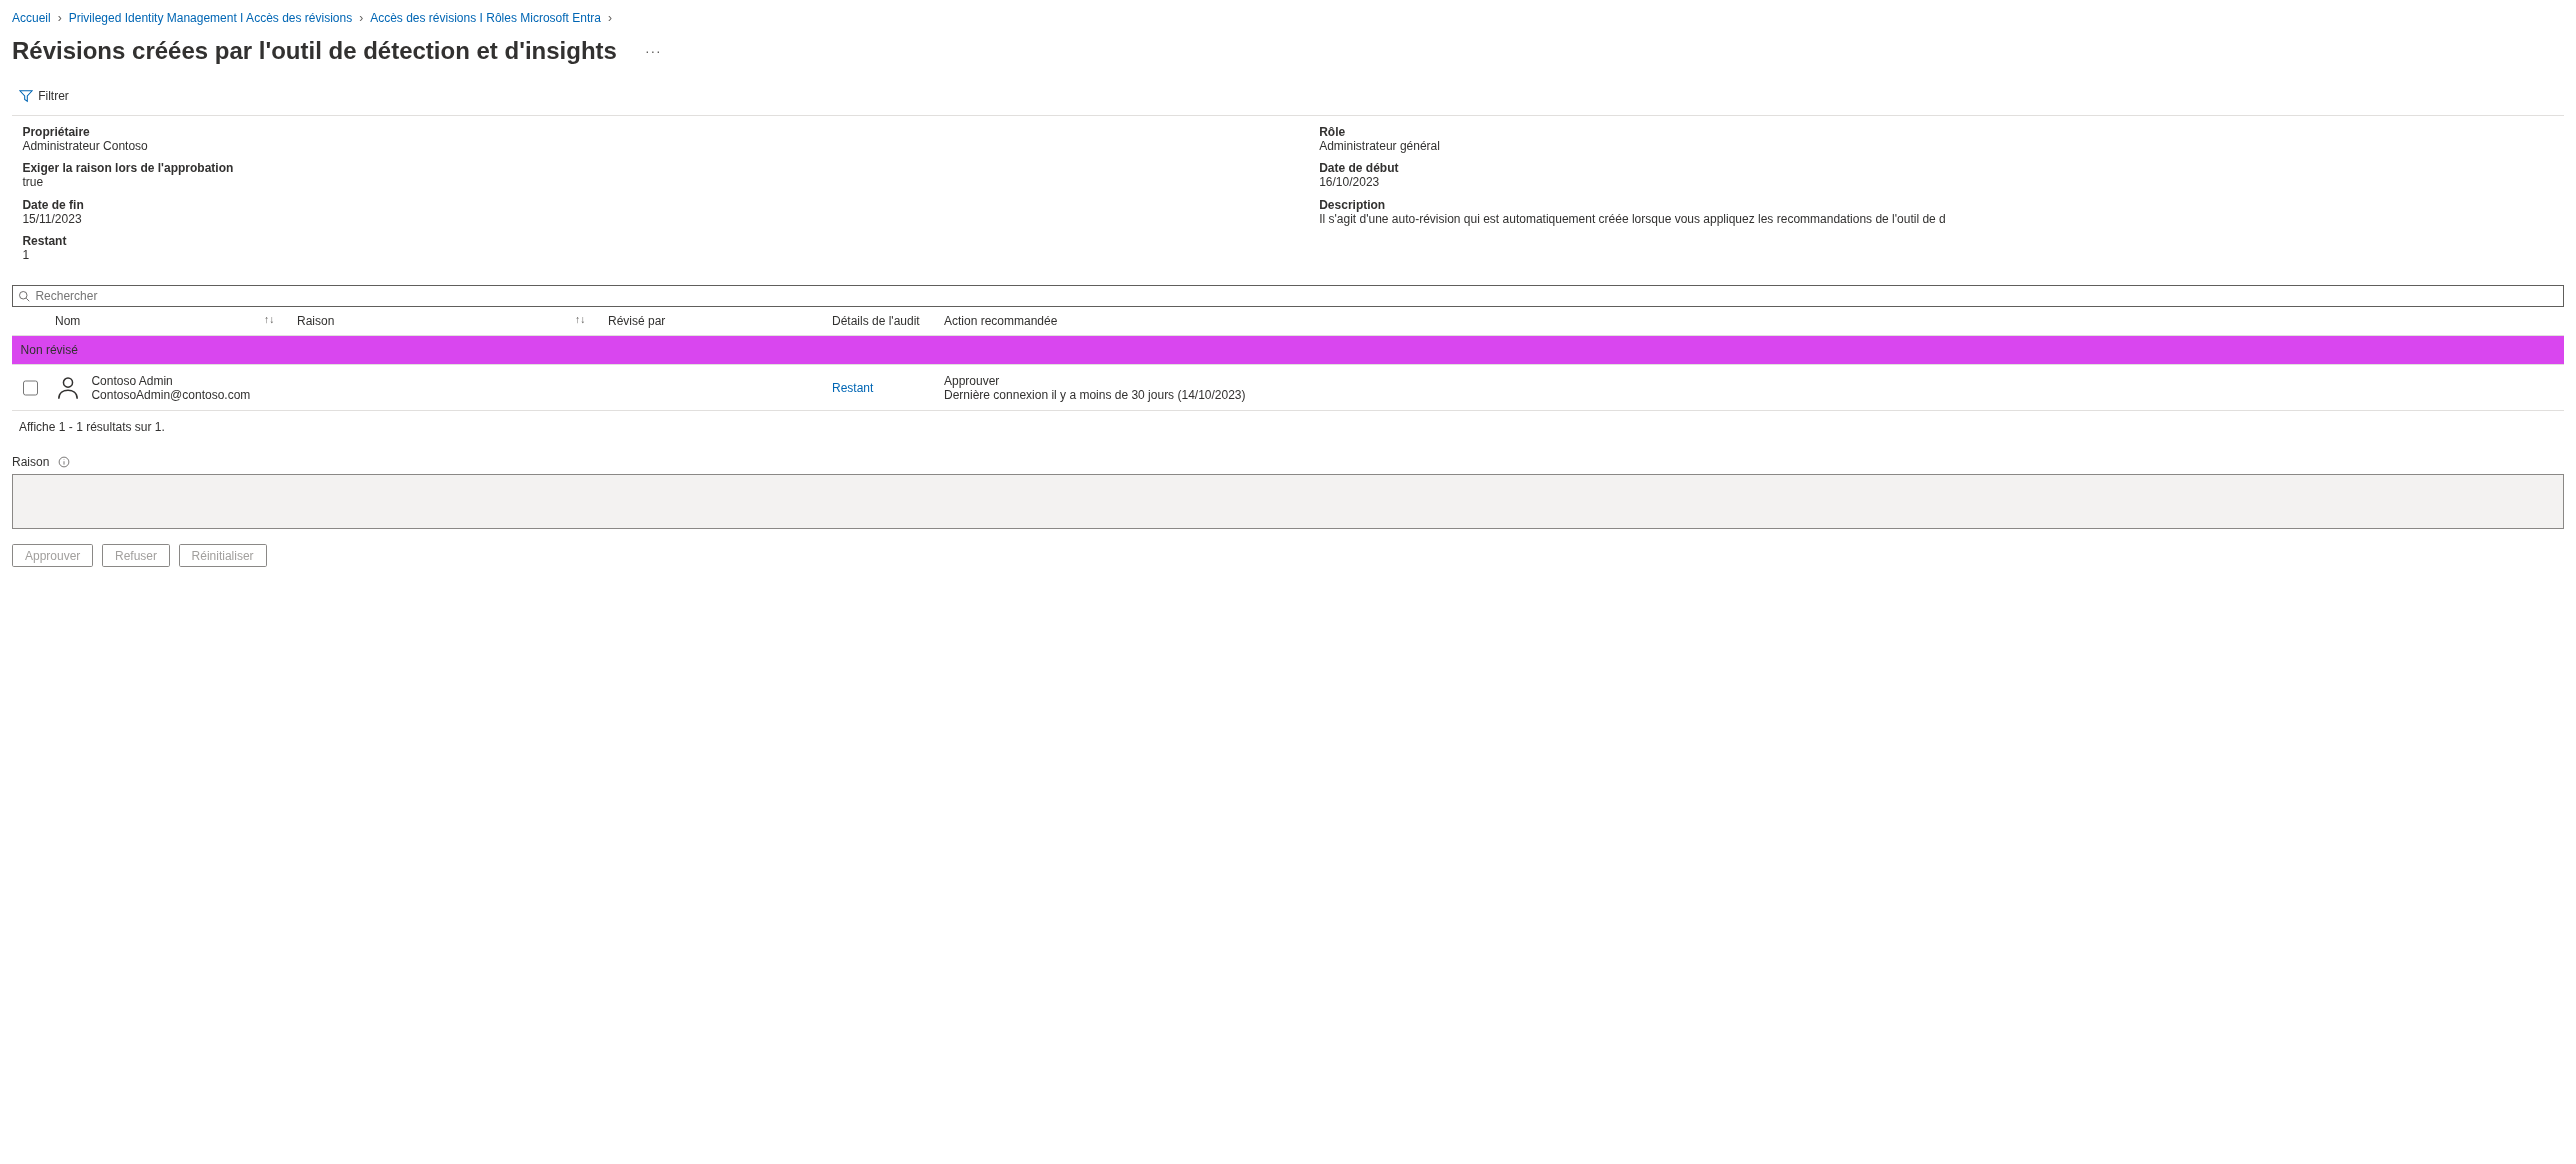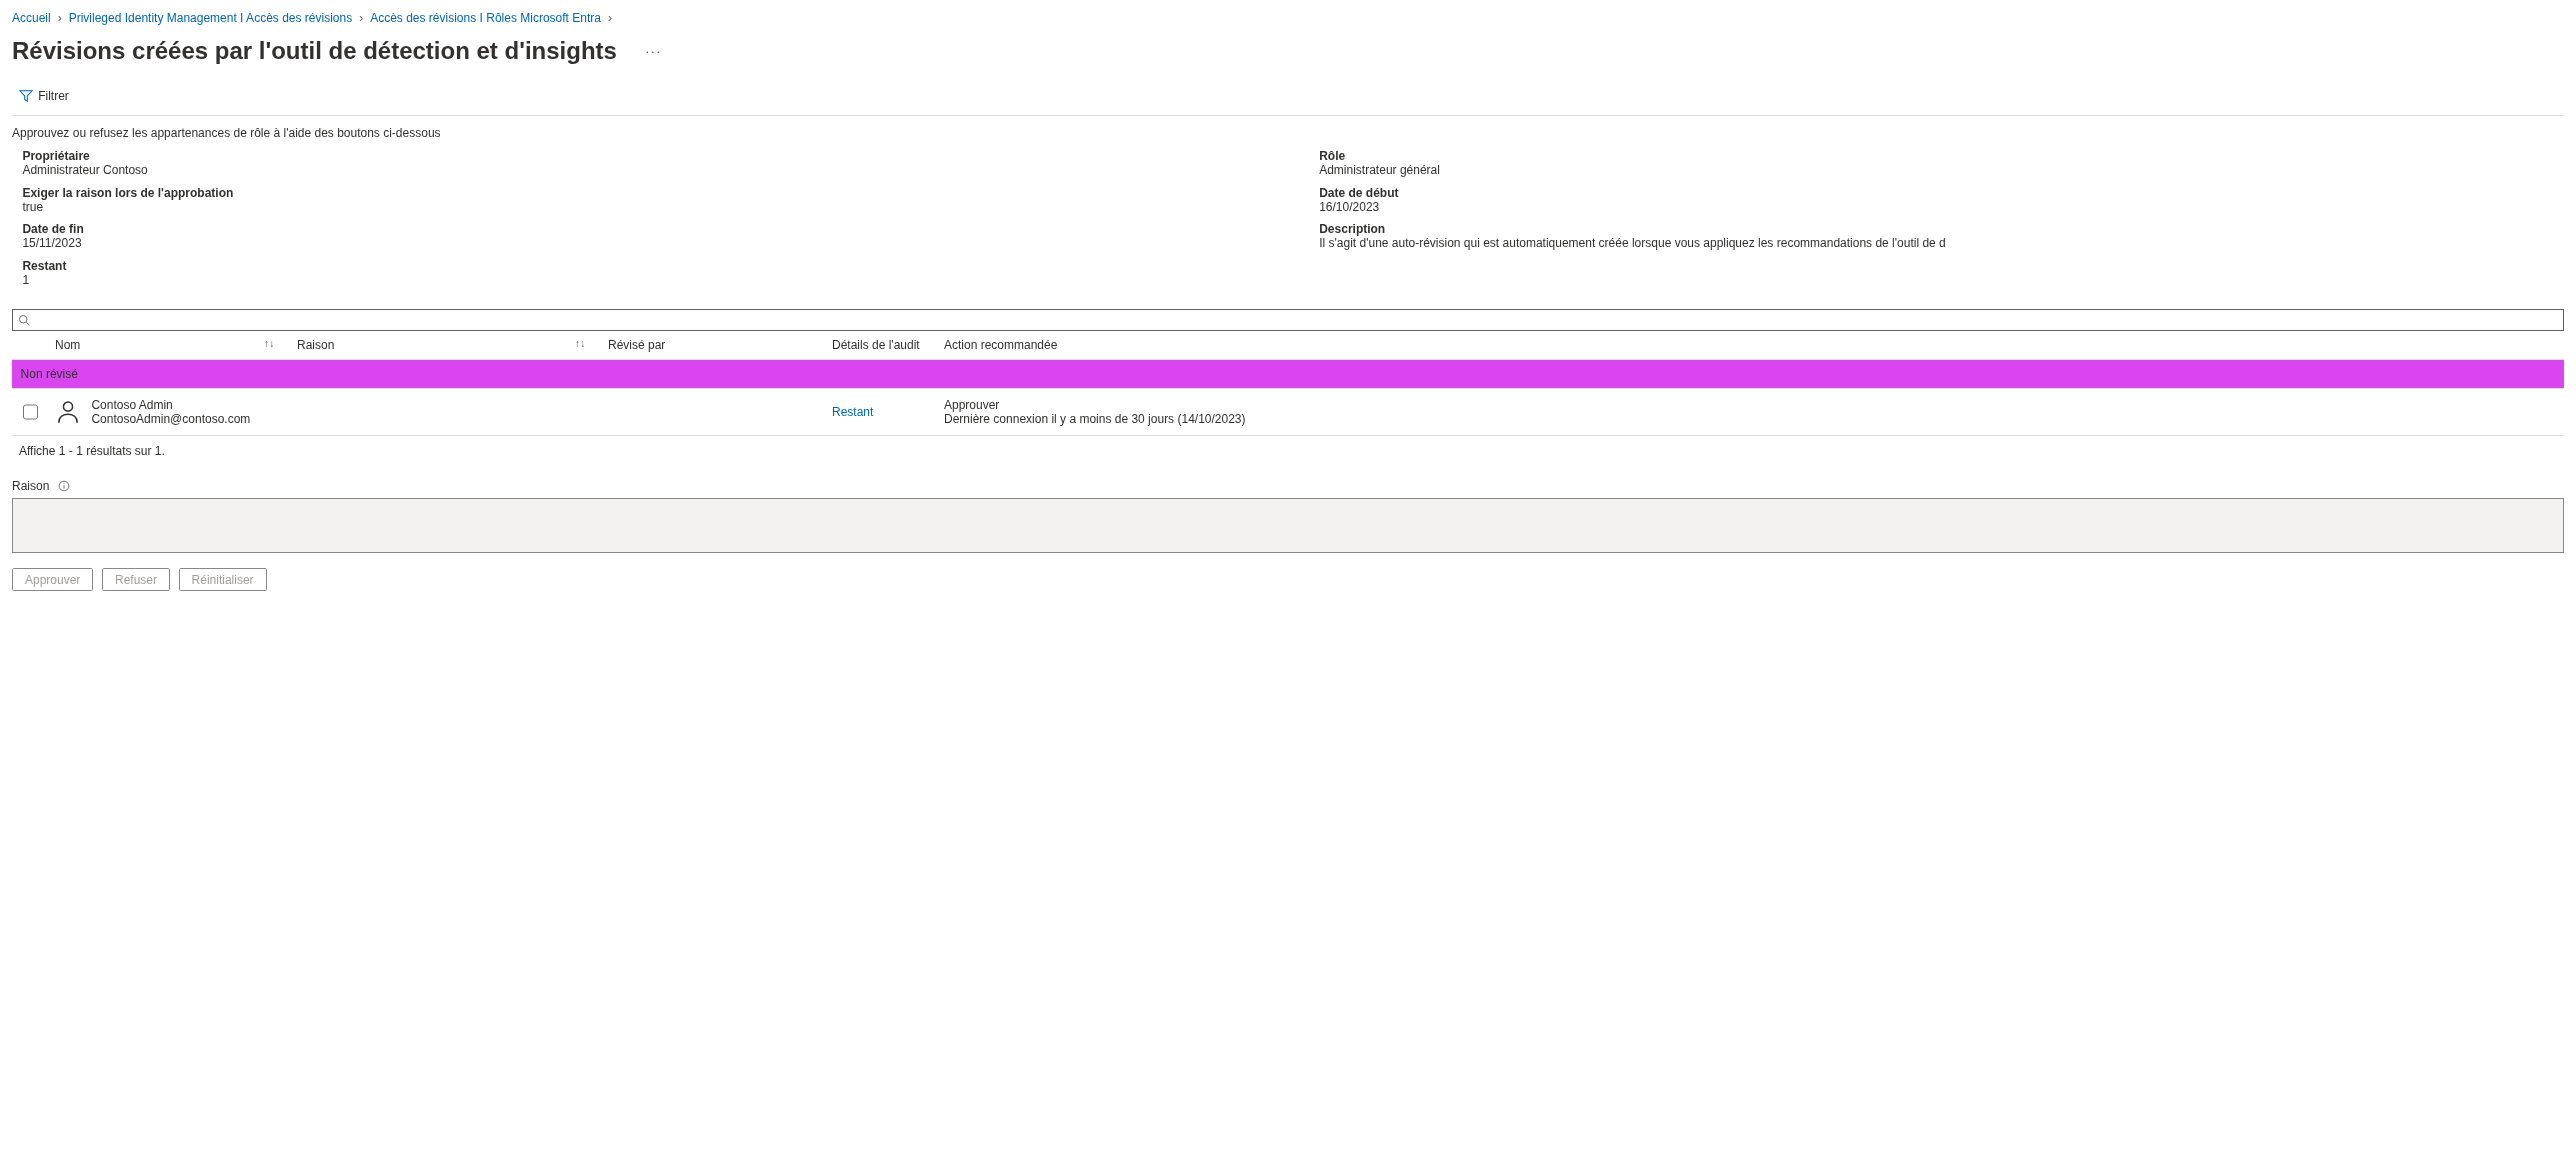--- a/index.html
+++ b/index.html
@@ -131,21 +131,20 @@
     <div class="toolbar-btn">
       <svg viewBox="0 0 16 16" fill="none" stroke="#0066b4" stroke-width="1.2">
         <path d="M1 2 L15 2 L9.5 8 L9.5 14 L6.5 12 L6.5 8 Z"></path>
       </svg>
       <span>Filtrer</span>
     </div>
   </div>
 
   <hr class="hr">
 
-  <div class="instruction">Approuvez ou refusez les appartenances de rôle à l'aide des boutons ci-dessous</div>
 
   <div class="details-grid">
     <div>
       <div class="detail-block">
         <div class="detail-label">Propriétaire</div>
         <div class="detail-value">Administrateur Contoso</div>
       </div>
       <div class="detail-block">
         <div class="detail-label">Exiger la raison lors de l'approbation</div>
         <div class="detail-value">true</div>
@@ -173,20 +172,21 @@
         <div class="detail-value">Il s'agit d'une auto-révision qui est automatiquement créée lorsque vous appliquez les recommandations de l'outil de d</div>
       </div>
     </div>
   </div>
 
   <div class="search-wrap">
     <svg class="search-icon-svg" viewBox="0 0 16 16" fill="none" stroke="currentColor" stroke-width="1.2">
       <circle cx="7" cy="7" r="5"></circle>
       <line x1="11" y1="11" x2="15" y2="15"></line>
     </svg>
+    <input class="search-input" type="text" placeholder="Rechercher" style="">
   </div>
 
   <table class="table">
     <thead>
       <tr class="thead-row">
         <th class="col-chk"></th>
         <th class="col-name">
           <span>Nom</span>
           <span class="sort-icon">↑↓</span>
         </th>

